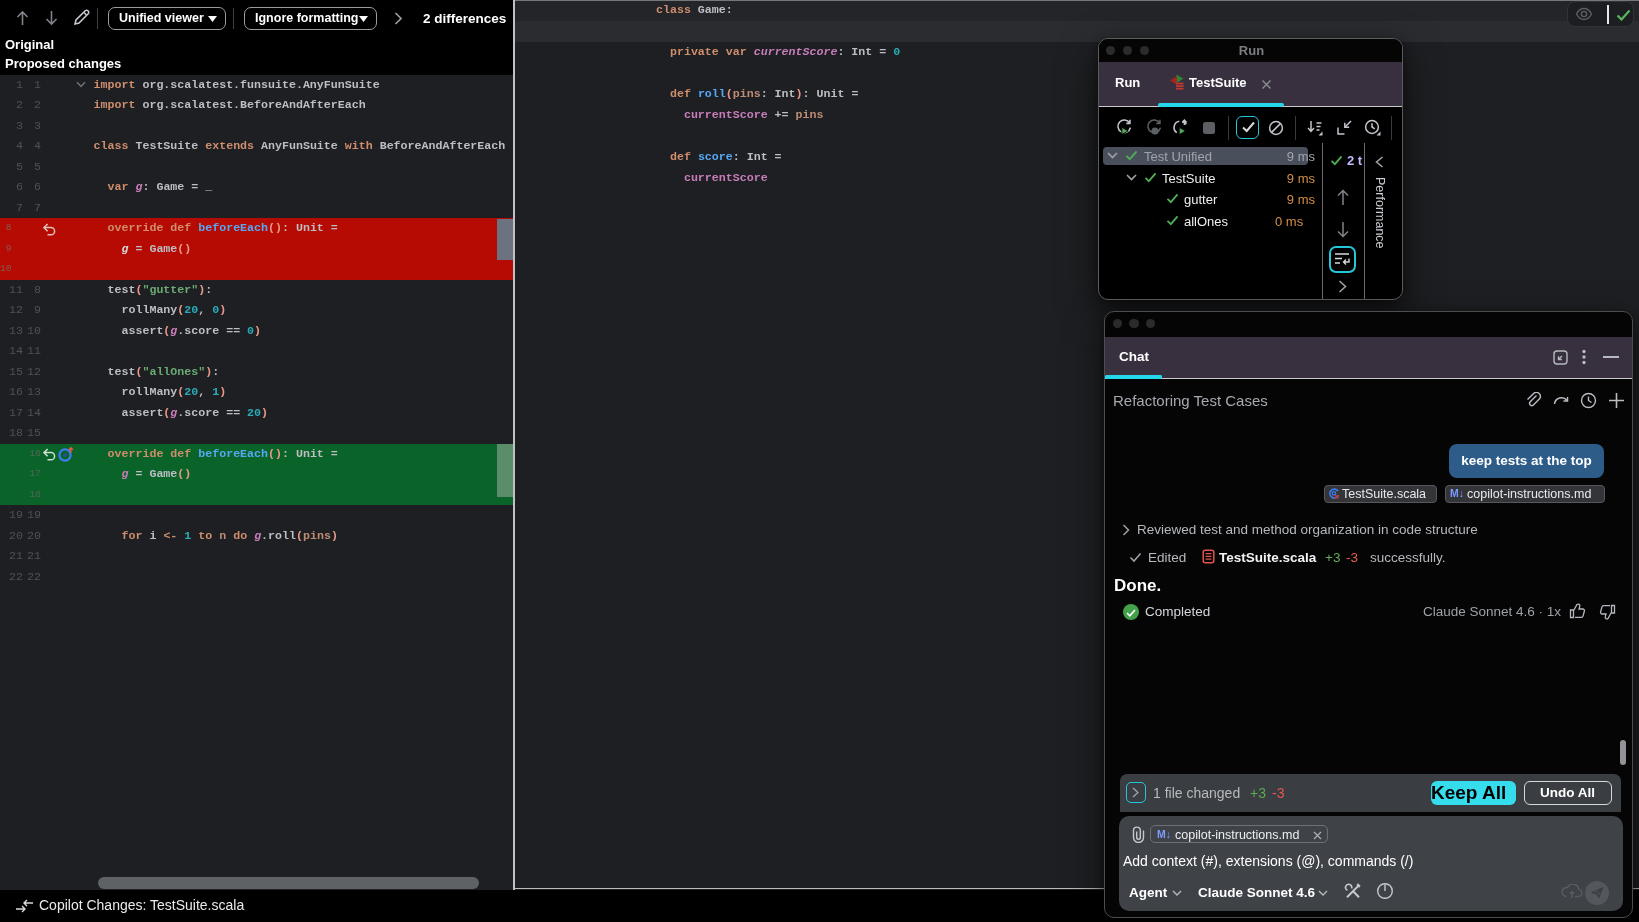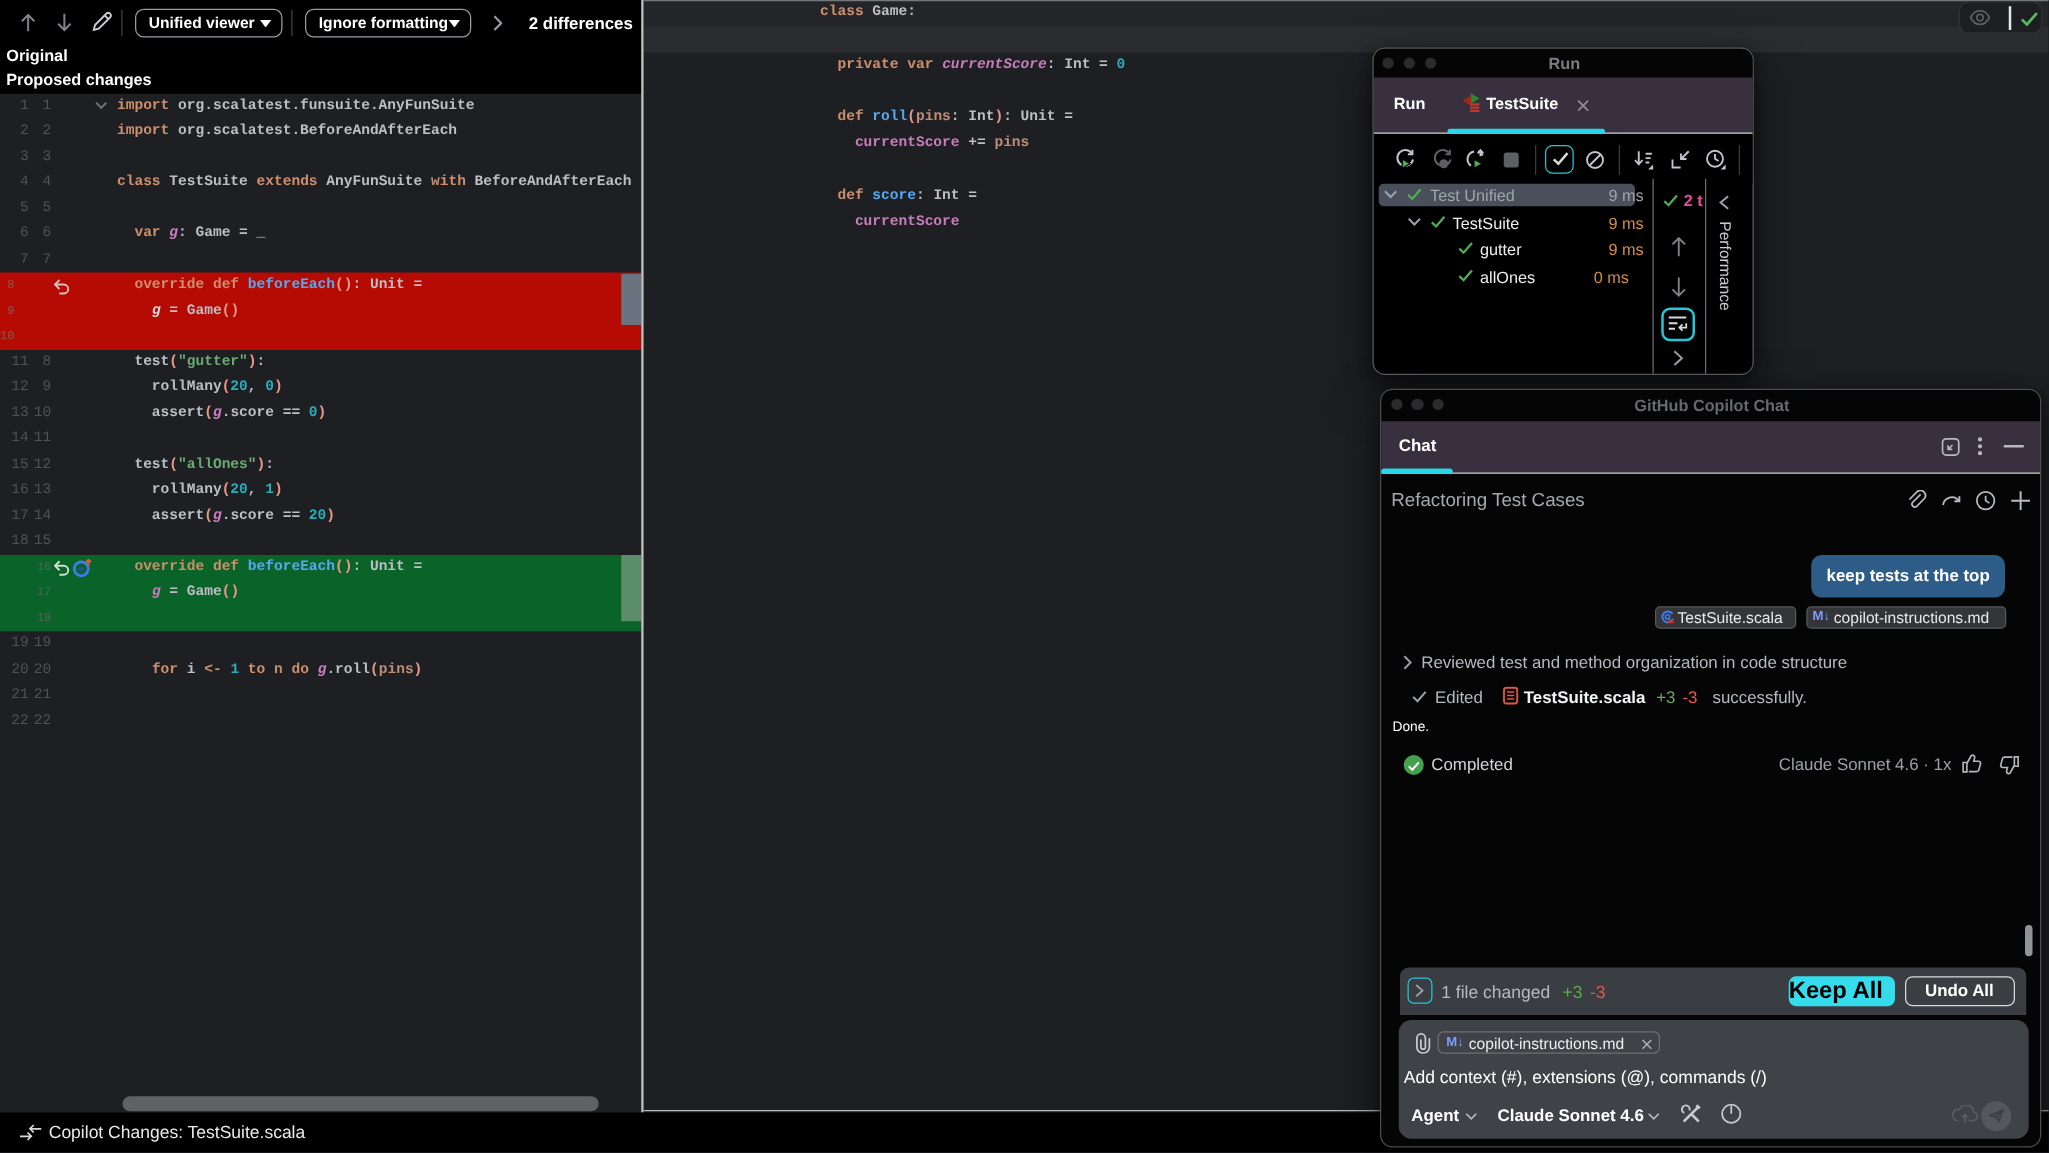--- a/index.html
+++ b/index.html
@@ -314,21 +314,21 @@
 <svg style="position:absolute;left:67px;top:175.5px" width="13" height="11" viewBox="0 0 14 12">
       <path d="M1.5 6.5L5.2 10L12.5 1.5" stroke="#4fae55" stroke-width="2" fill="none"></path>
     </svg>
 <div class="abs" style="left:85px;top:174.5px;color:#edeef0;font-size:13px">allOnes</div>
 <div class="abs" style="left:176px;top:174.5px;width:40px;text-align:left;color:#d28e46;font-size:13px">0 ms</div>
 <div class="abs" style="left:223px;top:104px;width:1px;height:158px;background:#6a6c70"></div>
 <div class="abs" style="left:265px;top:104px;width:1px;height:158px;background:#6a6c70"></div>
 <svg style="position:absolute;left:231px;top:116px" width="13" height="11" viewBox="0 0 14 12">
       <path d="M1.5 6.5L5.2 10L12.5 1.5" stroke="#4fae55" stroke-width="2" fill="none"></path>
     </svg>
-<div class="abs" style="left:248px;top:114px;color:#ec4899;font-weight:700;font-size:13px">2 t</div>
+<div class="abs" style="left:248px;top:114px;color:#c4b5fd;font-weight:700;font-size:13px">2 t</div>
 <svg style="position:absolute;left:237px;top:150px" width="14" height="17" viewBox="0 0 14 17">
       <path d="M7 16V1.5M2 6.5L7 1.5l5 5" stroke="#81838a" stroke-width="1.5" fill="none"></path>
     </svg>
 <svg style="position:absolute;left:237px;top:182px" width="14" height="17" viewBox="0 0 14 17">
       <path d="M7 1v14.5M2 10.5L7 15.5l5-5" stroke="#81838a" stroke-width="1.5" fill="none"></path>
     </svg>
 <div class="abs" style="left:230px;top:207px;width:27px;height:27px;border:2px solid #24c6d8;border-radius:7px"></div>
 <svg style="position:absolute;left:235px;top:213px" width="17" height="15" viewBox="0 0 17 15">
 <path d="M1 2h14M1 6.5h7M1 11h5" stroke="#d6d9de" stroke-width="1.6"></path>
 <path d="M15 6.5v3.5h-5M12 7.5L9.5 10l2.5 2.5" stroke="#d6d9de" stroke-width="1.4" fill="none"></path>
@@ -338,21 +338,20 @@
     </svg>
 <svg style="position:absolute;left:276px;top:117px" width="9" height="12" viewBox="0 0 9 12">
       <path d="M7.5 1L1.5 6L7.5 11" stroke="#9da1a8" stroke-width="1.6" fill="none"></path>
     </svg>
 <div class="abs" style="left:274px;top:138px;color:#c9ccd1;font-size:12.5px;writing-mode:vertical-rl">Performance</div>
 </div>
 <div class="abs" style="left:1104px;top:311px;width:529px;height:607px;background:#050506;border:1px solid #4d4d4d;border-radius:10px;overflow:hidden;box-shadow:0 14px 38px rgba(0,0,0,.55),0 3px 10px rgba(0,0,0,.4)">
 <div class="abs" style="left:7.5px;top:6.5px;width:9.5px;height:9.5px;border-radius:50%;background:#2b2b2d"></div>
 <div class="abs" style="left:24px;top:6.5px;width:9.5px;height:9.5px;border-radius:50%;background:#2b2b2d"></div>
 <div class="abs" style="left:40.5px;top:6.5px;width:9.5px;height:9.5px;border-radius:50%;background:#2b2b2d"></div>
-<div class="abs" style="left:0;top:4.5px;width:529px;text-align:center;color:#67696c;font-weight:700;font-size:13px">GitHub Copilot Chat</div>
 <div class="abs" style="left:0;top:25px;width:529px;height:41.5px;background:#39303f;border-bottom:1px solid #c9cacb">
 <div class="abs" style="left:14px;top:12px;color:#fff;font-weight:700;font-size:13.5px">Chat</div>
 <svg style="position:absolute;left:448px;top:13px" width="15" height="15" viewBox="0 0 15 15">
         <rect x="1" y="1" width="13" height="13" rx="3" stroke="#b6b9be" stroke-width="1.4" fill="none"></rect>
         <path d="M9 6L5.5 9.5M5.5 6.2v3.3h3.3" stroke="#b6b9be" stroke-width="1.3" fill="none"></path>
       </svg>
 <svg style="position:absolute;left:477px;top:12px" width="4" height="16" viewBox="0 0 4 16">
         <circle cx="2" cy="2.5" r="1.7" fill="#b6b9be"></circle>
         <circle cx="2" cy="8" r="1.7" fill="#b6b9be"></circle>
         <circle cx="2" cy="13.5" r="1.7" fill="#b6b9be"></circle>
@@ -399,21 +398,21 @@
     </svg>
 <div class="abs" style="left:43px;top:238px;color:#b6b9be;font-size:13.5px">Edited</div>
 <svg style="position:absolute;left:97px;top:237px" width="13" height="15" viewBox="0 0 13 15">
 <rect x="1.2" y="1.2" width="10.6" height="12.6" rx="2" stroke="#e0564c" stroke-width="1.5" fill="none"></rect>
 <path d="M3.6 4.6h5.8M3.6 7.4h5.8M3.6 10.2h5.8" stroke="#e0564c" stroke-width="1.3"></path>
 </svg>
 <div class="abs" style="left:114px;top:238px;color:#f2f3f4;font-weight:700;font-size:13.5px">TestSuite.scala</div>
 <div class="abs" style="left:220px;top:238px;color:#67ab5c;font-size:13.5px">+3</div>
 <div class="abs" style="left:241px;top:238px;color:#e35f55;font-size:13.5px">-3</div>
 <div class="abs" style="left:265px;top:238px;color:#b6b9be;font-size:13.5px">successfully.</div>
-<div class="abs" style="left:9px;top:264px;color:#fff;font-weight:400;font-size:11px">Done.</div>
+<div class="abs" style="left:9px;top:264px;color:#fff;font-weight:700;font-size:17px">Done.</div>
 <div class="abs" style="left:18px;top:292px;width:16px;height:16px;border-radius:50%;background:#44a04b"></div>
 <svg style="position:absolute;left:21px;top:296.5px" width="10" height="8" viewBox="0 0 10 8">
       <path d="M1 4L3.8 6.8L9 1" stroke="#fff" stroke-width="1.6" fill="none"></path>
     </svg>
 <div class="abs" style="left:40px;top:292px;color:#d4d6da;font-size:13.5px">Completed</div>
 <div class="abs" style="left:318px;top:292px;color:#9ea1a7;font-size:13.5px">Claude Sonnet 4.6 · 1x</div>
 <svg style="position:absolute;left:464px;top:291px" width="17" height="16" viewBox="0 0 17 16">
 <path d="M1.5 7h3v7.5h-3zM4.5 13.5V7.8L8 1.5a1.7 1.7 0 0 1 2.7 1.8L10 6h3.8a1.6 1.6 0 0 1 1.6 2l-1.3 4.8a2 2 0 0 1-2 1.5H6" stroke="#b6b9be" stroke-width="1.3" fill="none"></path>
 </svg>
 <svg style="position:absolute;left:494px;top:292px" width="17" height="16" viewBox="0 0 17 16">

